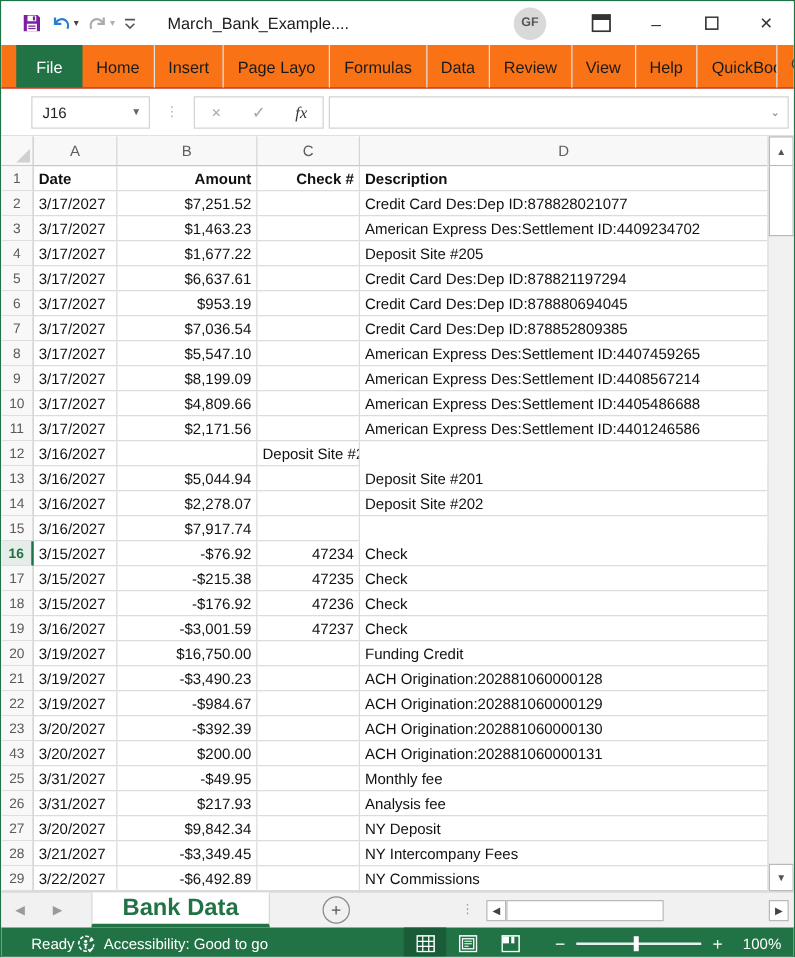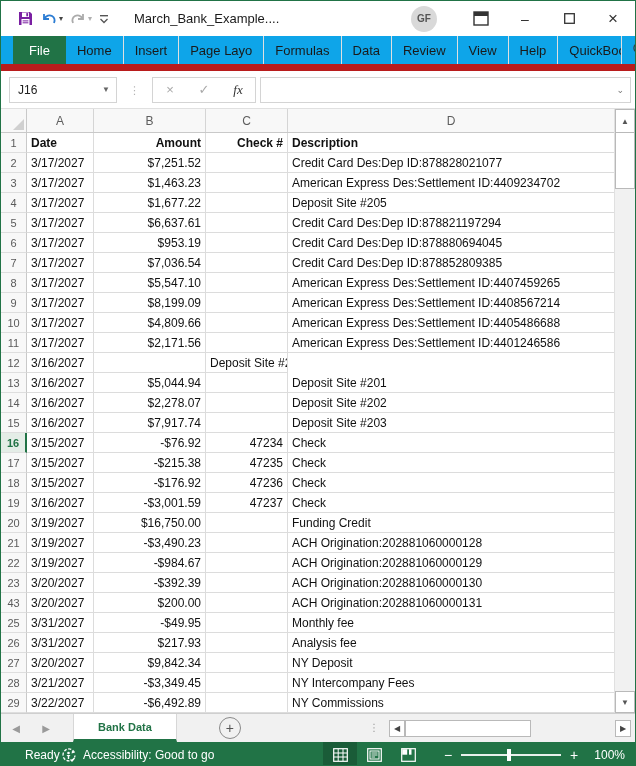--- a/index.html
+++ b/index.html
@@ -11,29 +11,29 @@
   .qat { display:flex; align-items:center; gap:2px; padding-left:14px; }
   .qat-btn { display:flex; align-items:center; height:24px; padding:0 2px; }
   .chev { font-size:8px; color:#444; margin-left:1px; }
   .chev.dis { color:#b0b0b0; }
   .doc-title { font-size:13px; color:#1a1a1a; margin-left:22px; white-space:nowrap; }
   .tb-right { margin-left:auto; display:flex; align-items:center; height:35px; }
   .avatar { width:26px; height:26px; border-radius:50%; background:#d9d9d9; color:#555; font-size:10px; font-weight:bold; display:flex; align-items:center; justify-content:center; margin-right:22px; }
   .winbtn { width:44px; height:35px; display:flex; align-items:center; justify-content:center; color:#333; font-size:14px; }
 
   
-  .ribbon { position:absolute; top:35px; left:0; right:0; height:35px; background:#0ea5e9; display:flex; align-items:stretch; border-bottom:7px solid #b91c1c; }
+  .ribbon { position:absolute; top:35px; left:0; right:0; height:35px; background:#f97316; display:flex; align-items:stretch; border-bottom:1px solid #b91c1c; }
   .rtab { display:flex; align-items:center; padding:0 11px; font-size:13px; color:#1a1a1a; border-right:1px solid #e0e0e0; white-space:nowrap; cursor:default; }
   .rtab.active { background:#217346; color:#fff; padding:0 16px; border-right:none; margin-left:12px; }
   .rtab.clip { max-width:64px; overflow:hidden; }
   .tellme { display:flex; align-items:center; gap:8px; padding:0 10px; color:#8a8a8a; font-size:13px; }
 
   
   .fbar { position:absolute; top:70px; left:0; right:0; height:38px; background:#fff; display:flex; align-items:center; border-bottom:1px solid #e0e0e0; }
-  .namebox { width:108px; height:26px; margin-left:8px; border:1px solid #d4d4d4; display:flex; align-items:center; font-size:12px; color:#222; padding-left:8px; }
+  .namebox { width:95px; height:26px; margin-left:24px; border:1px solid #d4d4d4; display:flex; align-items:center; font-size:12px; color:#222; padding-left:8px; }
   .namebox .nb-arrow { margin-left:auto; padding-right:6px; color:#666; font-size:8px; }
   .vdots { color:#b3b3b3; font-size:11px; letter-spacing:0; line-height:4px; margin:0 12px; }
   .fxgroup { height:26px; border:1px solid #d4d4d4; display:flex; align-items:center; }
   .fxbtn { width:34px; text-align:center; color:#a8a8a8; font-size:13px; }
   .fxbtn.fx { color:#333; font-family:"Liberation Serif", serif; font-style:italic; font-size:13px; }
   .finput { height:26px; border:1px solid #d4d4d4; margin-left:4px; flex:1; margin-right:4px; display:flex; align-items:center; font-size:12px; padding-left:6px; color:#222; }
   .finput .f-chev { margin-left:auto; color:#777; font-size:9px; padding-right:6px; }
 
   
   .grid-wrap { position:absolute; top:108px; left:0; width:614px; height:604px; background:#fff; overflow:hidden; }
@@ -50,21 +50,21 @@
 
   
   .vscroll { position:absolute; top:108px; right:0; width:21px; height:604px; background:#f1f1f1; border-left:1px solid #e0e0e0; }
   .vs-up { height:24px; background:#fff; border:1px solid #b9b9b9; display:flex; align-items:center; justify-content:center; font-size:8px; color:#555; }
   .vs-thumb { height:56px; background:#fff; border:1px solid #b9b9b9; border-top:none; }
   .vs-down { position:absolute; bottom:0; left:0; right:0; height:22px; background:#fff; border:1px solid #b9b9b9; display:flex; align-items:center; justify-content:center; font-size:8px; color:#555; }
 
   
   .sheetbar { position:absolute; top:712px; left:0; right:0; height:29px; background:#f1f1f1; border-top:1px solid #cfcfcf; display:flex; align-items:stretch; }
   .nav-arrow { width:30px; display:flex; align-items:center; justify-content:center; color:#9a9a9a; font-size:10px; }
-  .sheet-tab { background:#fff; display:flex; align-items:center; padding:0 24px; font-size:11px; font-weight:bold; color:#217346; border-bottom:3px solid #217346; border-left:1px solid #d7d7d7; border-right:1px solid #d7d7d7; margin-left:12px; }
+  .sheet-tab { background:#fff; display:flex; align-items:center; padding:0 24px; font-size:19px; font-weight:bold; color:#217346; border-bottom:3px solid #217346; border-left:1px solid #d7d7d7; border-right:1px solid #d7d7d7; margin-left:12px; }
   .addsheet { width:22px; height:22px; border:1px solid #8a8a8a; border-radius:50%; color:#555; display:flex; align-items:center; justify-content:center; font-size:14px; align-self:center; margin-left:42px; }
   .sb-dots { align-self:center; color:#9a9a9a; font-size:10px; line-height:4px; margin-left:auto; margin-right:10px; }
   .hscroll { align-self:center; display:flex; align-items:center; width:242px; height:17px; margin-right:4px; background:#f1f1f1; }
   .hs-btn { width:16px; height:17px; background:#fff; border:1px solid #b9b9b9; display:flex; align-items:center; justify-content:center; font-size:8px; color:#444; }
   .hs-thumb { width:126px; height:17px; background:#fff; border:1px solid #b9b9b9; }
   .hs-track { flex:1; }
 
   
   .statusbar { position:absolute; top:741px; left:0; right:0; height:25px; background:#217346; color:#fff; display:flex; align-items:center; font-size:12px; }
   .sb-ready { padding-left:24px; width:60px; }
@@ -299,21 +299,20 @@
           <div class="cell ">3/16/2027</div>
           <div class="cell num">$2,278.07</div>
           <div class="cell num"></div>
           <div class="cell ">Deposit Site #202</div>
         </div>
         <div class="grid-row">
           <div class="rh">15</div>
           <div class="cell ">3/16/2027</div>
           <div class="cell num">$7,917.74</div>
           <div class="cell num"></div>
-          <div class="cell ">Deposit Site #203</div>
         </div>
         <div class="grid-row">
           <div class="rh sel">16</div>
           <div class="cell ">3/15/2027</div>
           <div class="cell num">-$76.92</div>
           <div class="cell num">47234</div>
           <div class="cell ">Check</div>
         </div>
         <div class="grid-row">
           <div class="rh">17</div>

